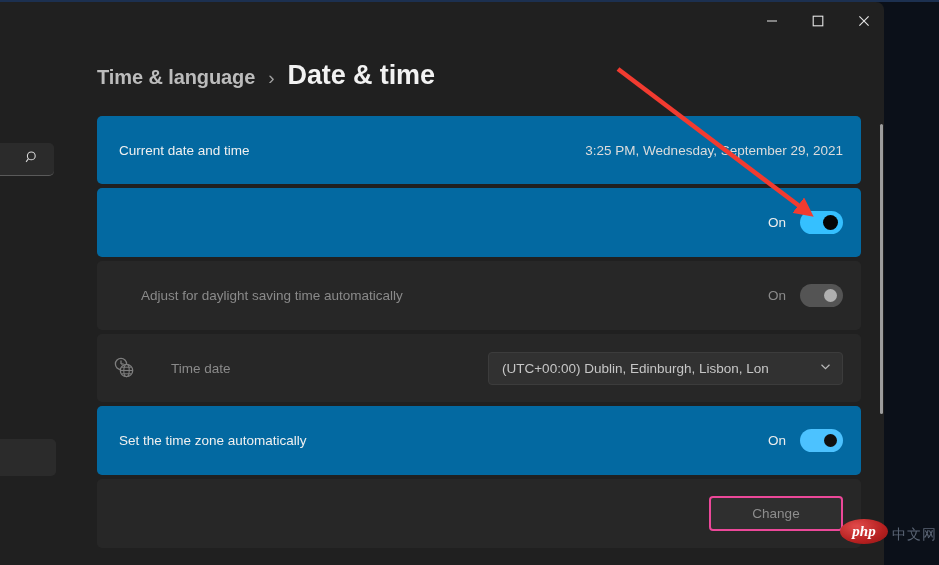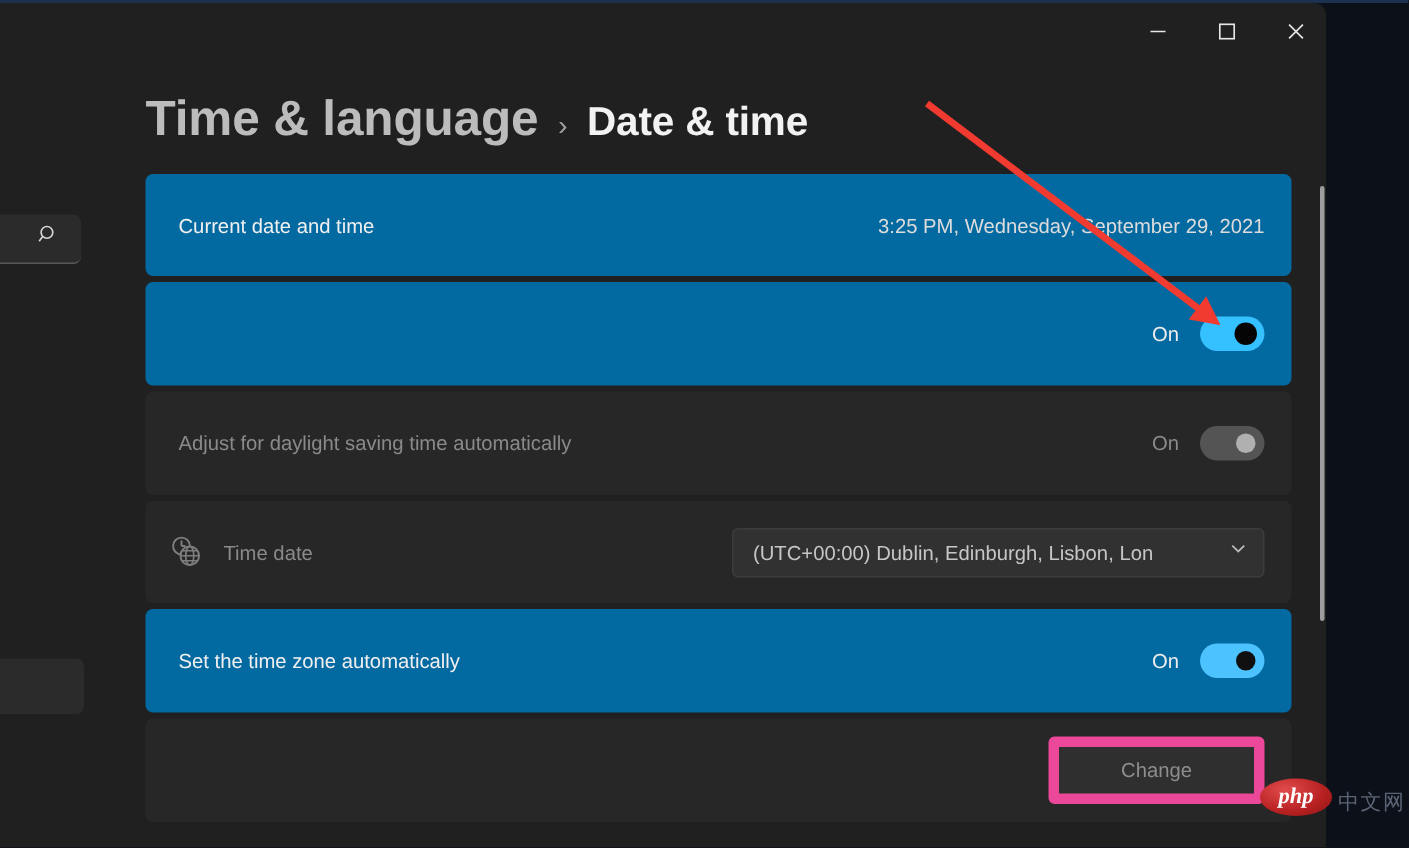--- a/index.html
+++ b/index.html
@@ -92,21 +92,21 @@
   #breadcrumb {
     position: absolute;
     left: 97px;
     top: 58px;
     display: flex;
     align-items: baseline;
     gap: 13px;
     white-space: nowrap;
   }
   #crumb-parent {
-    font-size: 33px;
+    font-size: 20px;
     font-weight: bold;
     color: #bcbcbc;
     letter-spacing: -0.1px;
   }
   #crumb-sep {
     font-size: 19px;
     color: #a0a0a0;
     font-weight: normal;
   }
   #crumb-current {
@@ -133,21 +133,21 @@
     display: flex;
     align-items: center;
     padding: 0 18px 0 22px;
     box-sizing: border-box;
   }
   .row-label {
     font-size: 13.5px;
     color: #f0f0f0;
     white-space: nowrap;
   }
-  .row-label.disabled { color: #8a8a8a; }
+  .row-label.disabled { color: #8a8a8a; margin-left: 22px; }
   .row-spacer { flex: 1 1 auto; }
   .row-value {
     font-size: 13.5px;
     color: #dcdcdc;
     white-space: nowrap;
   }
   .row-state {
     font-size: 13.5px;
     color: #ededed;
     margin-right: 14px;
@@ -224,21 +224,21 @@
     flex: 1 1 auto;
     text-overflow: clip;
   }
   #timezone-chevron { flex: 0 0 auto; margin-left: 4px; }
 
   
   #change-button {
     width: 130px;
     height: 31px;
     background: #2f2f2f;
-    border: 7px solid #ec4899;
+    border: 2px solid #ec4899;
     border-radius: 4px;
     display: flex;
     align-items: center;
     justify-content: center;
     flex: 0 0 auto;
     cursor: default;
   }
   #change-button-label {
     font-size: 13.5px;
     color: #8d8d8d;

